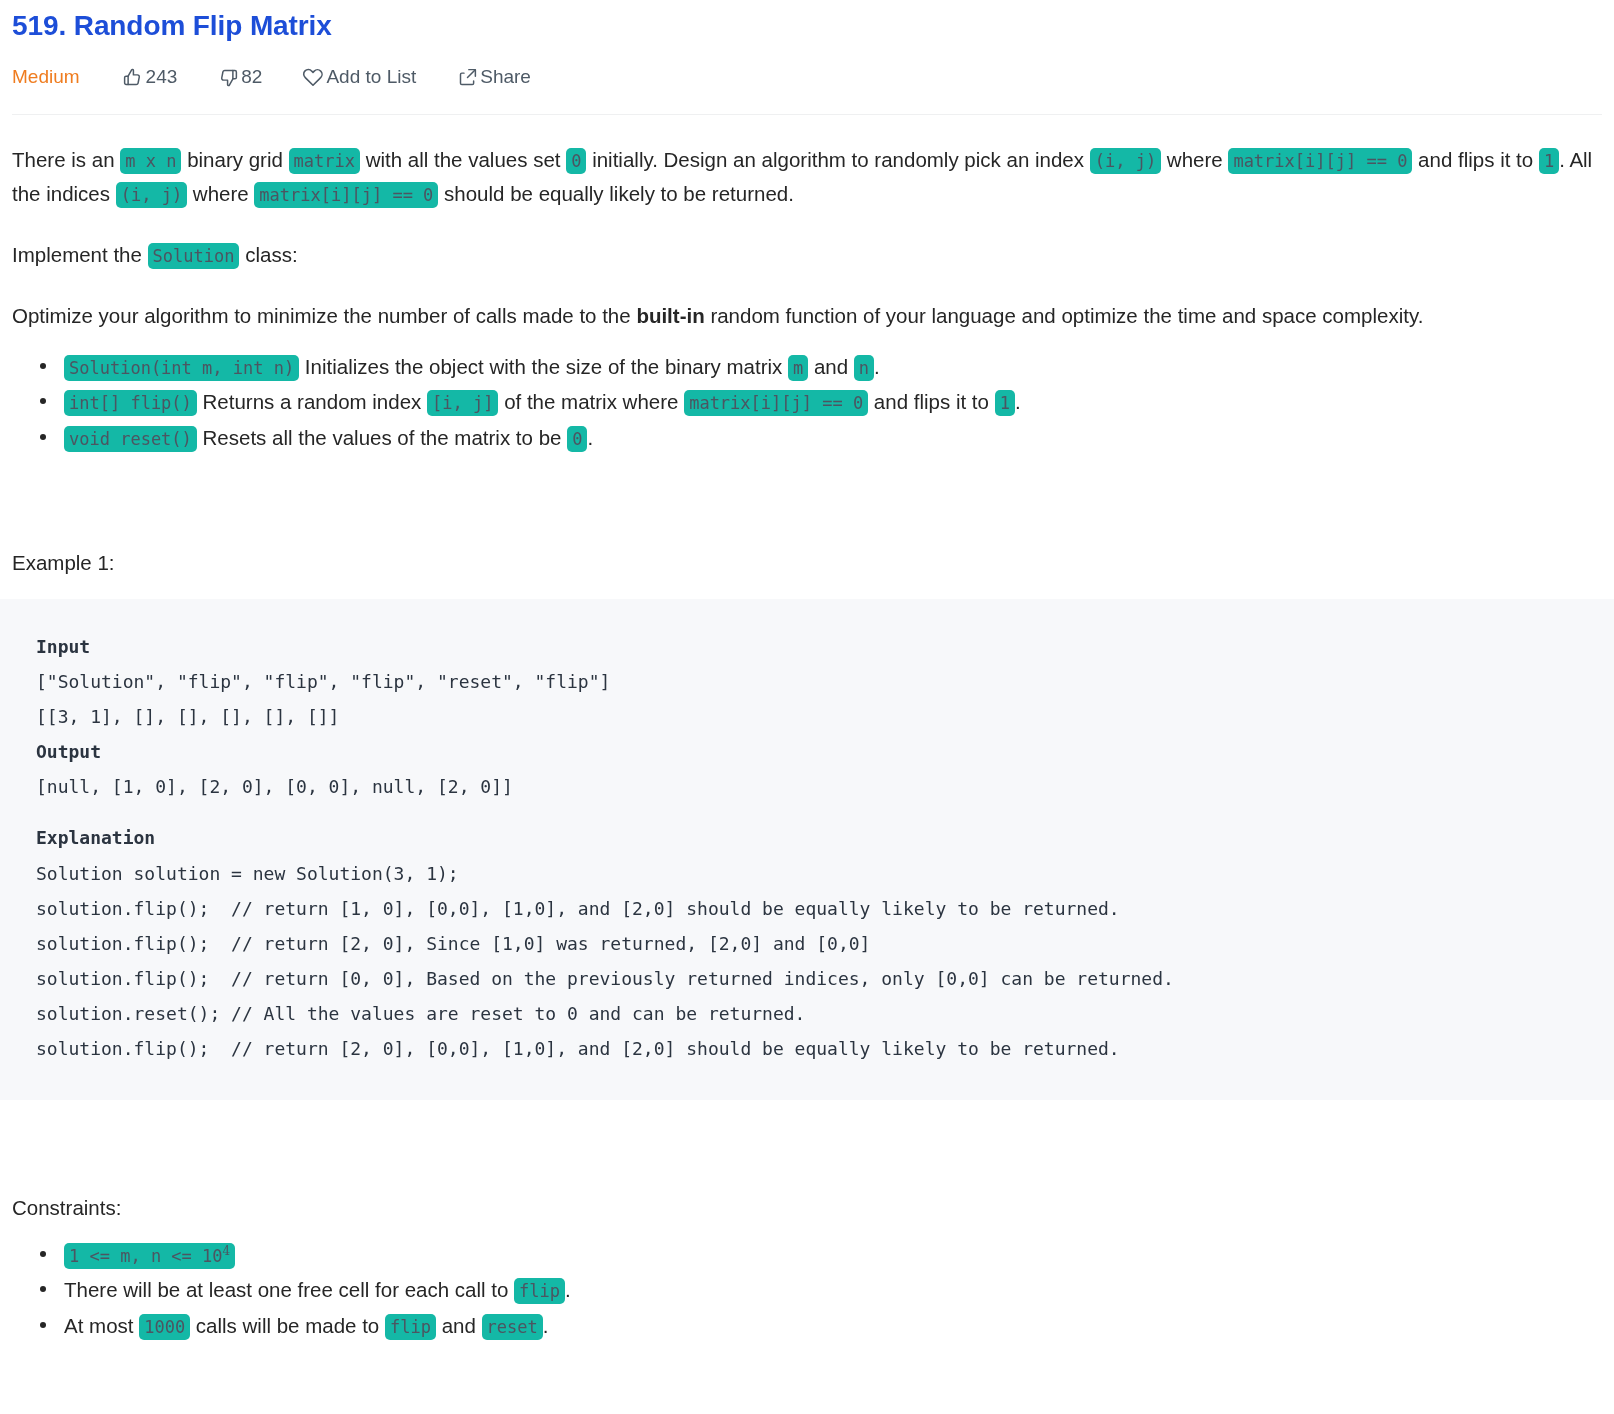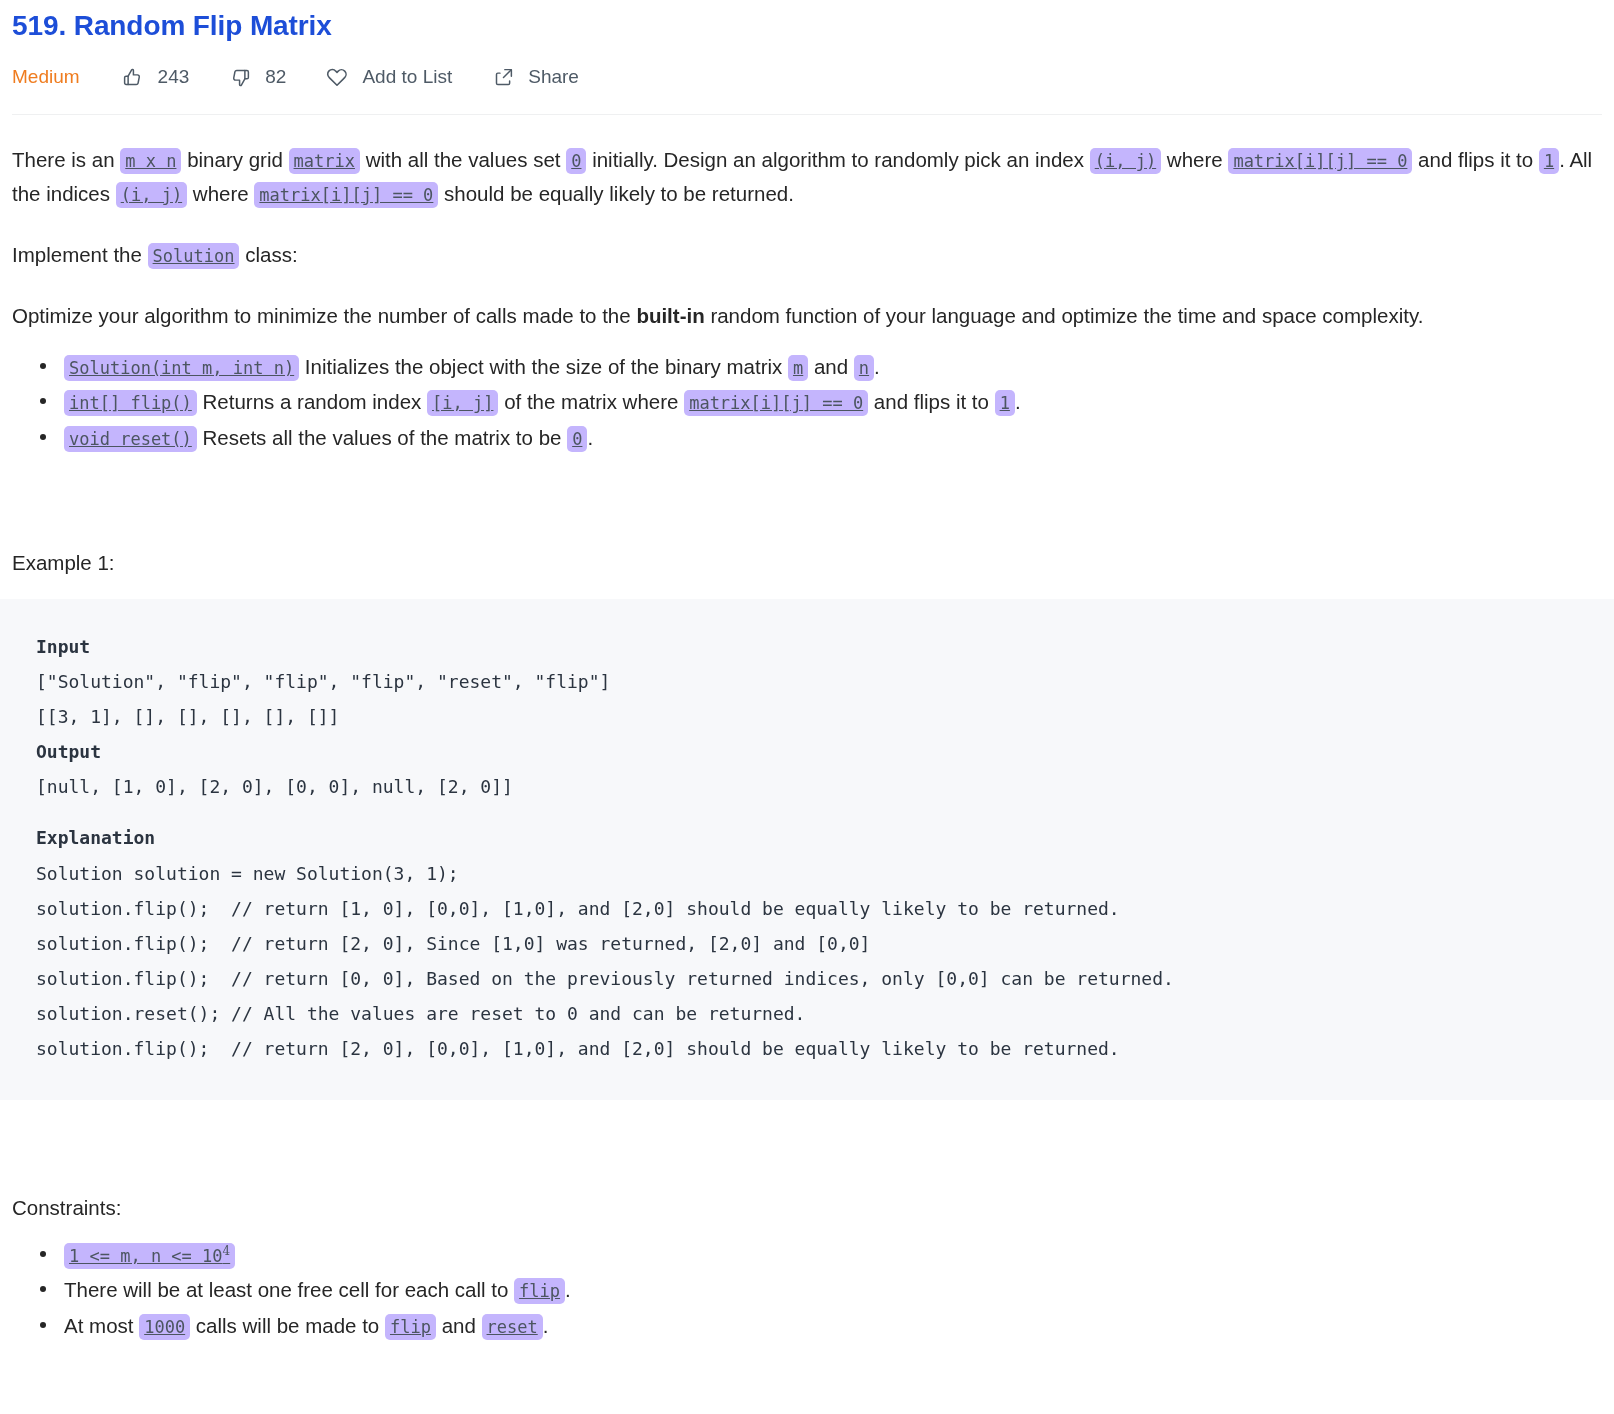--- a/index.html
+++ b/index.html
@@ -42,21 +42,21 @@
   }
   .difficulty {
     color: #ef7c1f;
     font-size: 19px;
     margin-right: 42px;
   }
   .meta-item {
     display: flex;
     align-items: center;
     color: #4e5a66;
-    gap: 14px;
+    gap: 2px;
     margin-right: 40px;
     font-size: 19px;
     cursor: pointer;
   }
   .meta-item .ico {
     display: inline-flex;
     align-items: center;
     justify-content: center;
     width: 22px;
     height: 22px;
@@ -74,26 +74,25 @@
     font-size: 20.5px;
     line-height: 1.62;
     color: #262626;
     margin: 0;
     padding: 28px 0 0 0;
   }
 
   code.inl {
     font-family: "DejaVu Sans Mono", monospace;
     font-size: 17px;
-    background: #c4b5fd;
+    background: #14b8a6;
     color: #4c5561;
     border-radius: 5px;
     padding: 3px 5px;
     white-space: pre;
-    text-decoration: underline;
   }
   b.strong { font-weight: bold; color: #262626; }
 
   ul.bullets {
     margin: 17px 0 0 0;
     padding: 0 0 0 52px;
     list-style: none;
   }
   ul.bullets > li {
     position: relative;

